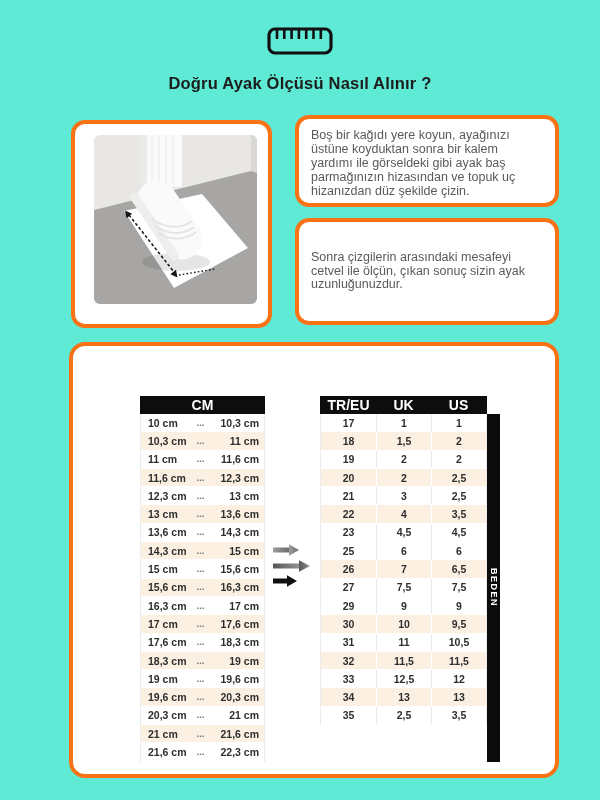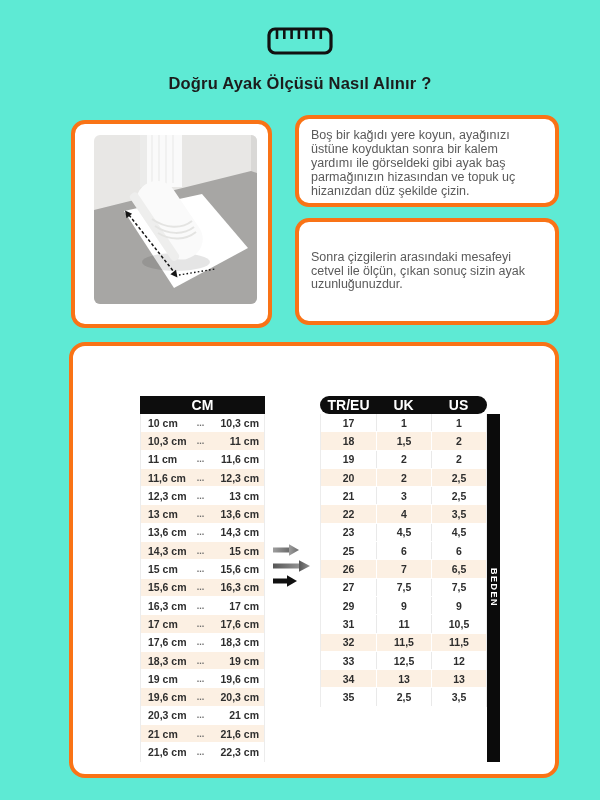--- a/index.html
+++ b/index.html
@@ -35,21 +35,21 @@
     background:#fff; font-size:10.5px; font-weight:bold; color:#2e2e2e; }
   .trow.alt { background:#fcf0e3; }
   .c-from { width:50px; padding-left:7px; text-align:left; }
   .c-dots { flex:1; text-align:center; color:#6e6e6e; font-size:9px; font-weight:bold; }
   .c-to { width:54px; padding-right:5px; text-align:right; }
 
   .arrows-icon { position:absolute; left:197px; top:195px; width:50px; height:48px; }
 
   .size-table { position:absolute; left:247px; top:50px; width:167px; }
   .size-table .thead { width:167px; }
-  .h3 { display:flex;border-radius:9px; }
+  .h3 { display:flex; }
   .h3 span { width:55px; text-align:center; }
   .srow .scell { width:55px; text-align:right; }
   .srow .scell + .scell { border-left:1px solid #e9e9e9; height:100%;
     display:flex; align-items:center; justify-content:center; }
   .srow .scell:first-child { display:flex; align-items:center; justify-content:center; height:100%; }
   .srow.alt .scell + .scell { border-left-color:#fff; }
 
   .beden-bar { position:absolute; left:414px; top:68px; width:13px; height:348px;
     background:#0b0b0b; display:flex; align-items:center; justify-content:center; }
   .beden-bar span { color:#fff; font-size:9px; font-weight:bold; letter-spacing:1.5px;
@@ -310,20 +310,25 @@
           <div class="trow srow">
             <span class="scell">27</span>
             <span class="scell">7,5</span>
             <span class="scell">7,5</span>
           </div>
           <div class="trow srow">
             <span class="scell">29</span>
             <span class="scell">9</span>
             <span class="scell">9</span>
           </div>
+          <div class="trow srow alt">
+            <span class="scell">30</span>
+            <span class="scell">10</span>
+            <span class="scell">9,5</span>
+          </div>
           <div class="trow srow">
             <span class="scell">31</span>
             <span class="scell">11</span>
             <span class="scell">10,5</span>
           </div>
           <div class="trow srow alt">
             <span class="scell">32</span>
             <span class="scell">11,5</span>
             <span class="scell">11,5</span>
           </div>

